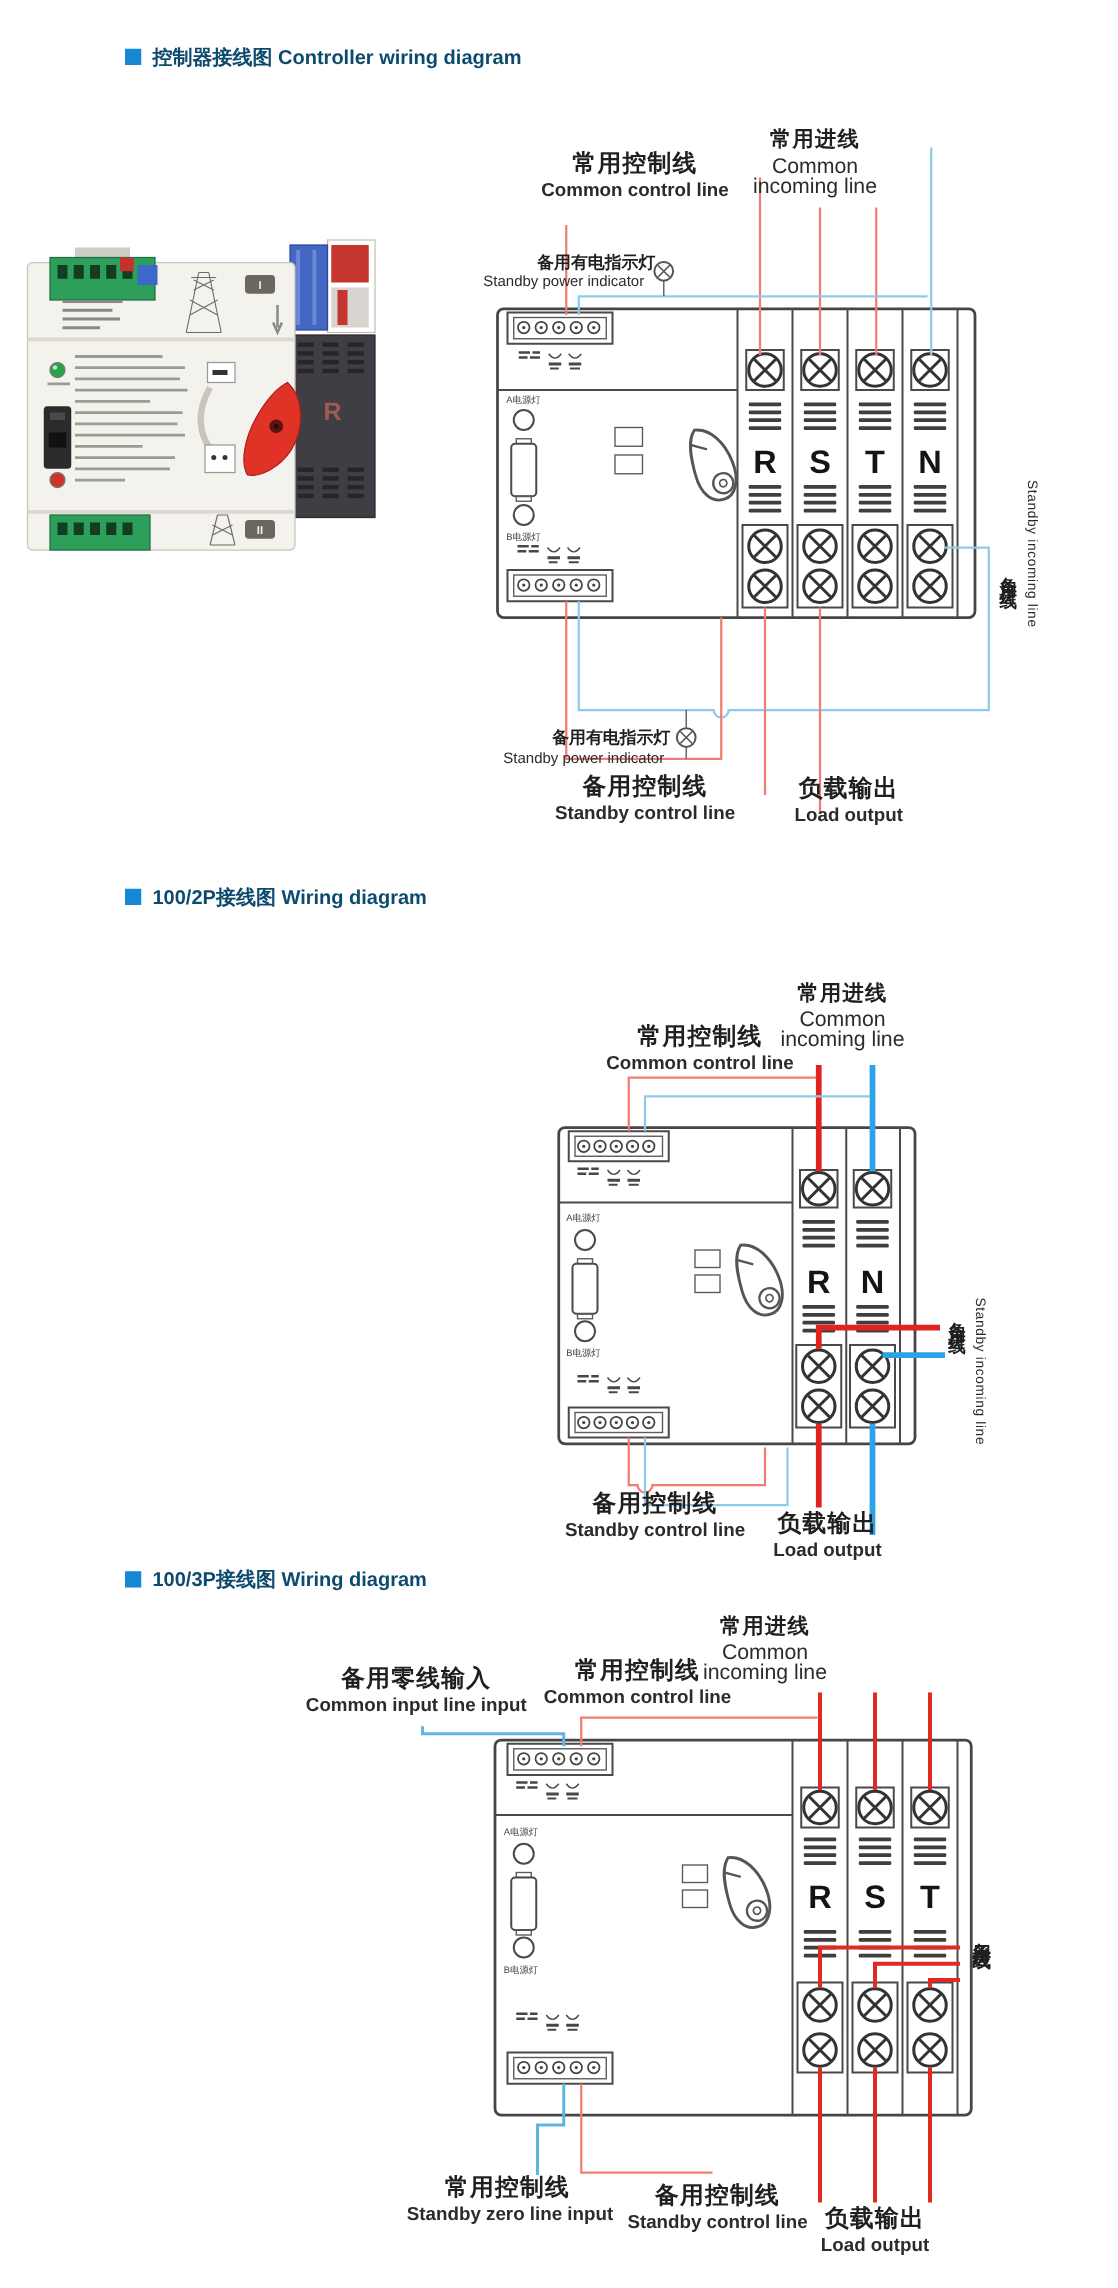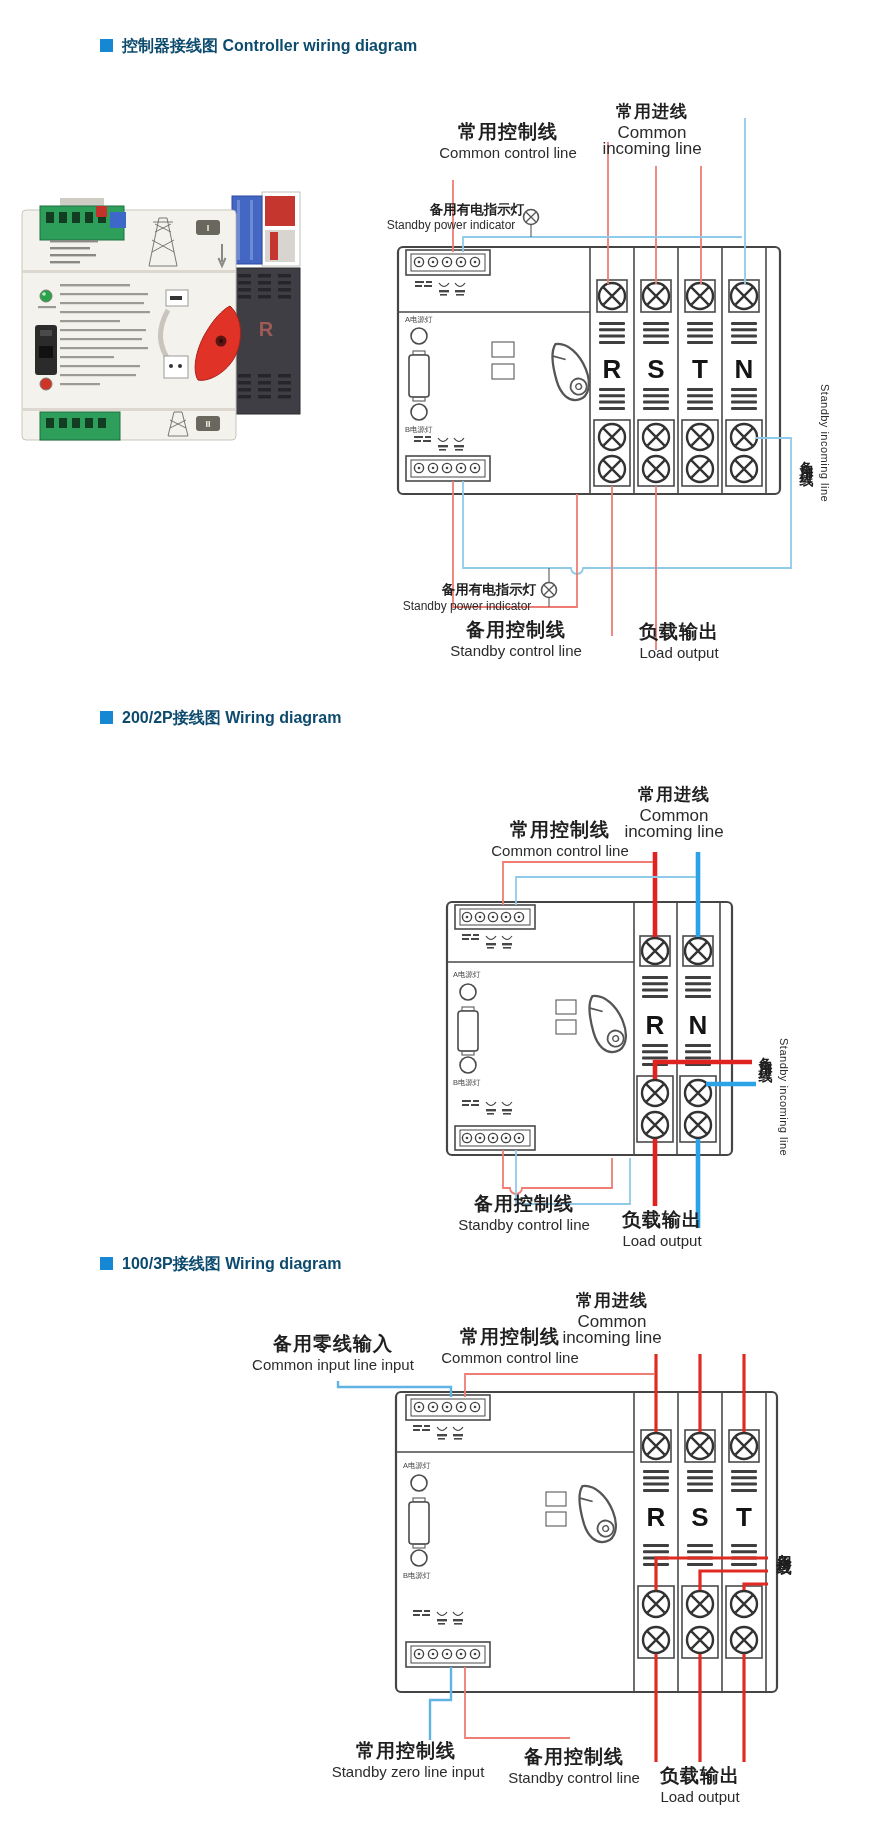--- a/index.html
+++ b/index.html
@@ -2,21 +2,21 @@
 <html><head>
 <meta charset="utf-8">
 <style>
   html,body{margin:0;padding:0;background:#fff}
   #stage{position:relative;width:894px;height:1830px;background:#fff;
          font-family:"Liberation Sans",sans-serif;overflow:hidden}
   #art{position:absolute;left:0;top:0}
   .l{position:absolute;transform:translateX(-50%);white-space:nowrap;text-align:center;
      color:#1f1f1f;line-height:1}
   .zh{font-size:19px;font-weight:700;letter-spacing:1px}
-  .en{font-size:15px;font-weight:400;color:#2b2b2b}
+  .en{font-size:15px;font-weight:700;color:#2b2b2b}
   .zhs{font-size:13.5px;font-weight:700}
   .ens{font-size:12px;color:#2b2b2b}
   .enm{font-size:17px;color:#2b2b2b}
   .vwrap{position:absolute;display:flex;gap:3px}
   .vzh{writing-mode:vertical-rl;text-orientation:upright;font-size:14px;font-weight:700;
        letter-spacing:4px;color:#1f1f1f}
   .ven{writing-mode:vertical-rl;font-size:11px;color:#2b2b2b;letter-spacing:.5px}
   .vzh2{position:absolute;writing-mode:vertical-rl;text-orientation:upright;font-size:15px;
         font-weight:700;height:44px;line-height:1.15;letter-spacing:2px;color:#1f1f1f}
   .hdt{position:absolute;font-size:16px;color:#0c4a6e;font-weight:600;white-space:nowrap}
@@ -433,21 +433,21 @@
     <path class="mr" d="M744,1654 V1762"></path>
     <path class="mb" d="M430,1740 V1700 H451 V1667"></path>
     <path class="wr" d="M465,1667 V1738 H570"></path>
   </g>
 </svg>
 
 <div class="sq" style="left:100px;top:39px;background:#1687d2"></div>
 <div class="hdt" style="left:122px;top:36px">控制器接线图 Controller wiring diagram</div>
 
 <div class="sq" style="left:100px;top:711px;background:#1687d2"></div>
-<div class="hdt" style="left:122px;top:708px">200/2P接线图 Wiring diagram</div>
+<div class="hdt" style="left:122px;top:708px">100/2P接线图 Wiring diagram</div>
 
 <div class="sq" style="left:100px;top:1257px;background:#1687d2"></div>
 <div class="hdt" style="left:122px;top:1254px">100/3P接线图 Wiring diagram</div>
 
 <div class="l zh" style="left:508px;top:122px">常用控制线</div>
 <div class="l en" style="left:508px;top:145px">Common control line</div>
 <div class="l zh" style="left:652px;top:103px;font-size:17px">常用进线</div>
 <div class="l enm" style="left:652px;top:124px">Common</div>
 <div class="l enm" style="left:652px;top:140px">incoming line</div>
 <div class="l zhs" style="left:477px;top:203px">备用有电指示灯</div>

